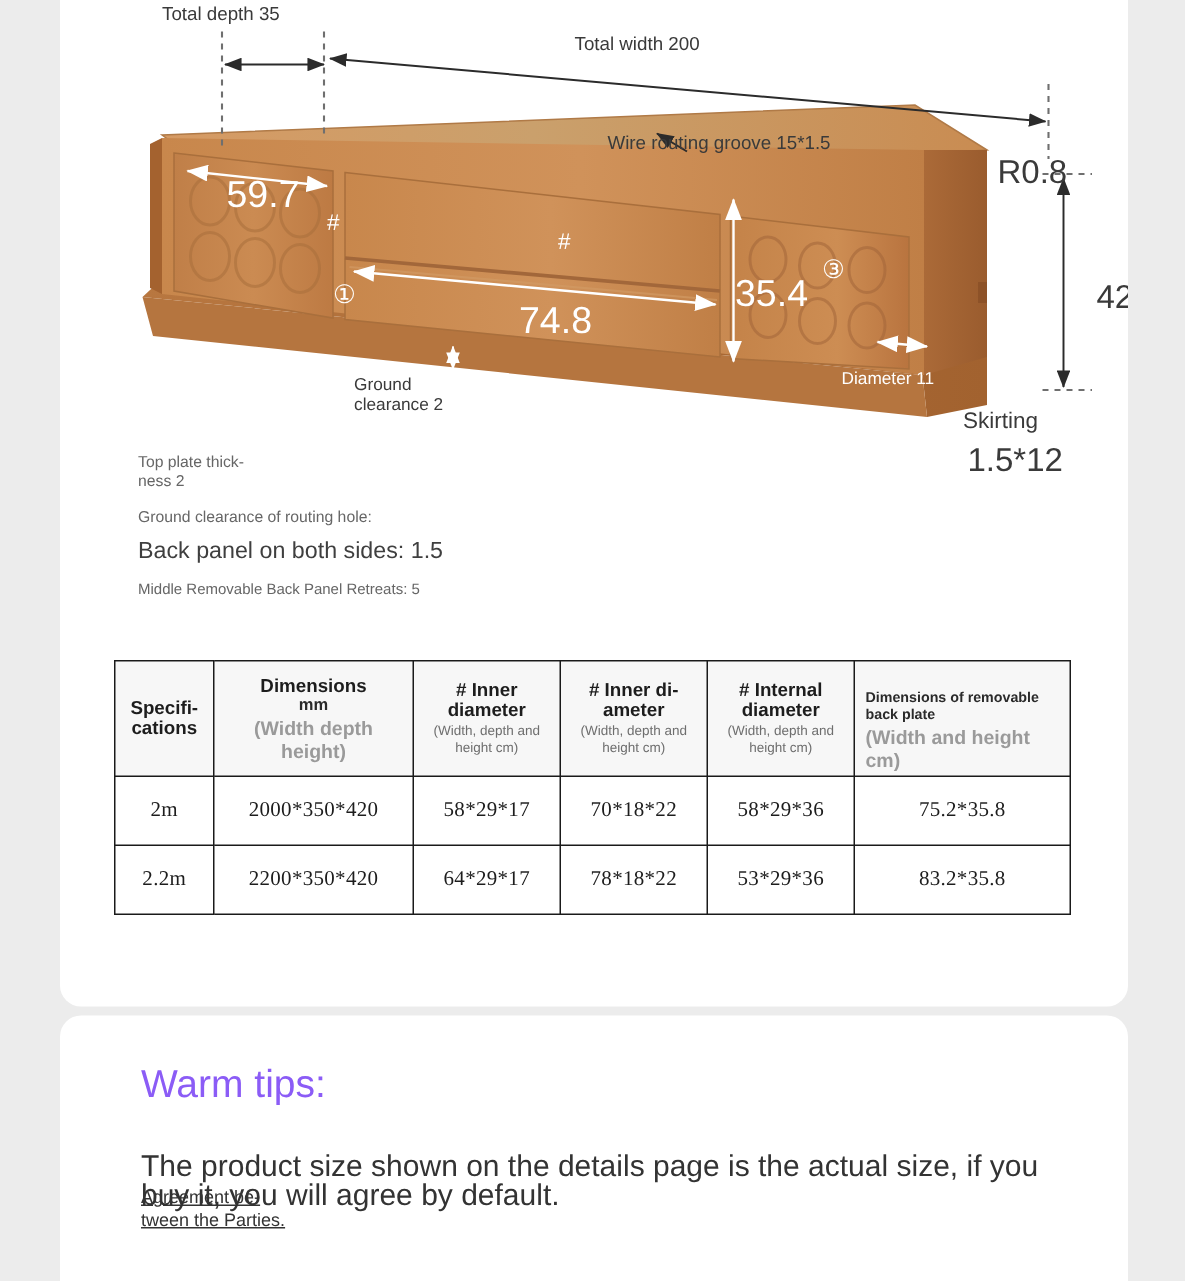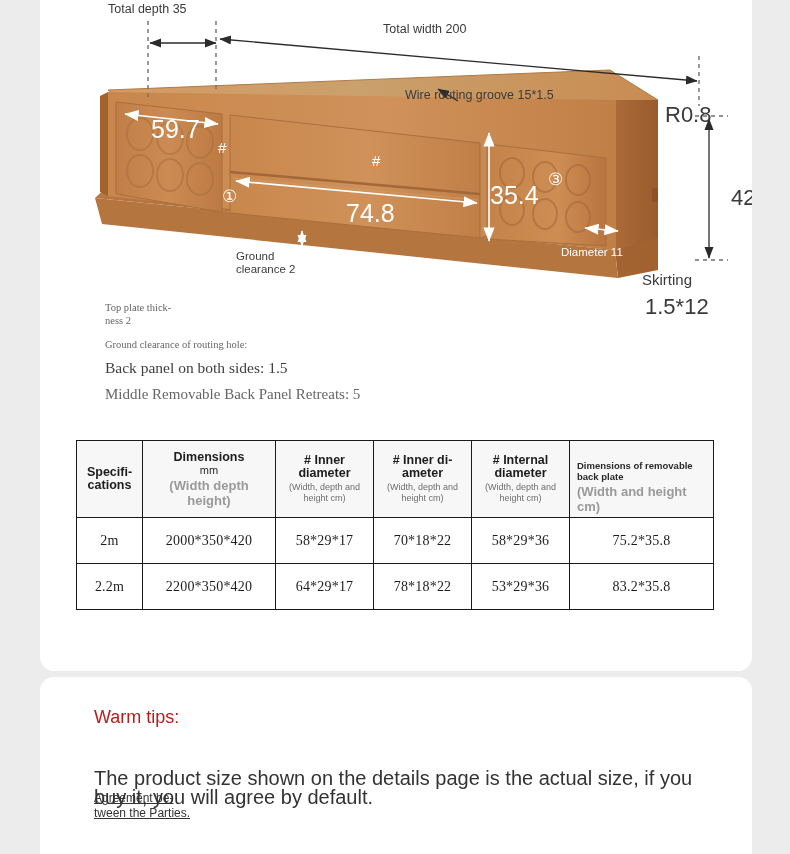--- a/index.html
+++ b/index.html
@@ -25,26 +25,26 @@
   .diagram{position:absolute;left:0;top:0;width:712px;height:340px;}
   .diagram svg{position:absolute;left:0;top:0;}
 
   .dimtext{
     font-family:"Liberation Sans", sans-serif;
     fill:#3a3a3a;
   }
   .dimtext-w{fill:#ffffff;}
 
   
-  .notes{position:absolute;left:65px;top:314px;width:640px;font-family:Liberation Serif, serif;}
+  .notes{position:absolute;left:52px;top:314px;width:640px;}
   .note{color:#555;margin:0;}
   .note.small{font-size:10.5px;line-height:12.5px;color:#666;}
   .note.mid{font-size:13.5px;line-height:17px;color:#4a4a4a;}
   .note.big{font-size:15.5px;line-height:20px;color:#3f3f3f;}
-  .note.tiny{font-size:15px;line-height:12px;color:#666;}
+  .note.tiny{font-size:10px;line-height:12px;color:#666;}
   .nspace{height:6px;}
 
   
   .spec-table{
     position:absolute;left:36px;top:452px;width:637px;
     border-collapse:collapse;
     table-layout:fixed;
   }
   .spec-table th,.spec-table td{
     border:1px solid #1a1a1a;
@@ -60,34 +60,34 @@
   .spec-table tbody td{
     height:45px;
     font-size:14px;
     color:#1d1d1d;
     letter-spacing:.2px;
     font-family:Liberation Serif, serif;
   }
   .th-main{font-size:12.5px;font-weight:bold;line-height:13px;color:#1d1d1d;display:block;}
   .th-sub{font-size:9px;font-weight:normal;line-height:11px;color:#6e6e6e;display:block;margin-top:2px;}
   .th-sub.lg{font-size:13px;color:#9a9a9a;line-height:15px;font-weight:bold;}
-  .th-sub.unit{font-size:11px;color:#2a2a2a;line-height:12px;font-weight:normal;margin-top:0;}
+  .th-sub.unit{font-size:11px;color:#2a2a2a;line-height:12px;font-weight:bold;margin-top:0;}
   .th-left{text-align:left;padding-left:7px !important;}
   .th-left .th-main,.th-left .th-sub{text-align:left;}
   .col-spec{width:66px;}
   .col-dim{width:133px;}
   .col-a{width:98px;}
   .col-b{width:98px;}
   .col-c{width:98px;}
   .col-d{width:144px;}
 
   
   .tips-title{
     position:absolute;left:54px;top:30px;
-    font-size:18px;color:#b91c1c;font-weight:normal;margin:0;
+    font-size:26px;color:#8b5cf6;font-weight:normal;margin:0;
   }
   .tips-body{
     position:absolute;left:54px;top:72px;width:610px;
     font-size:20px;line-height:19px;color:#333;
   }
   .tips-sub{
     position:absolute;left:54px;top:114px;width:300px;
     font-size:12px;line-height:15px;color:#333;text-decoration:underline;
   }
 </style>

